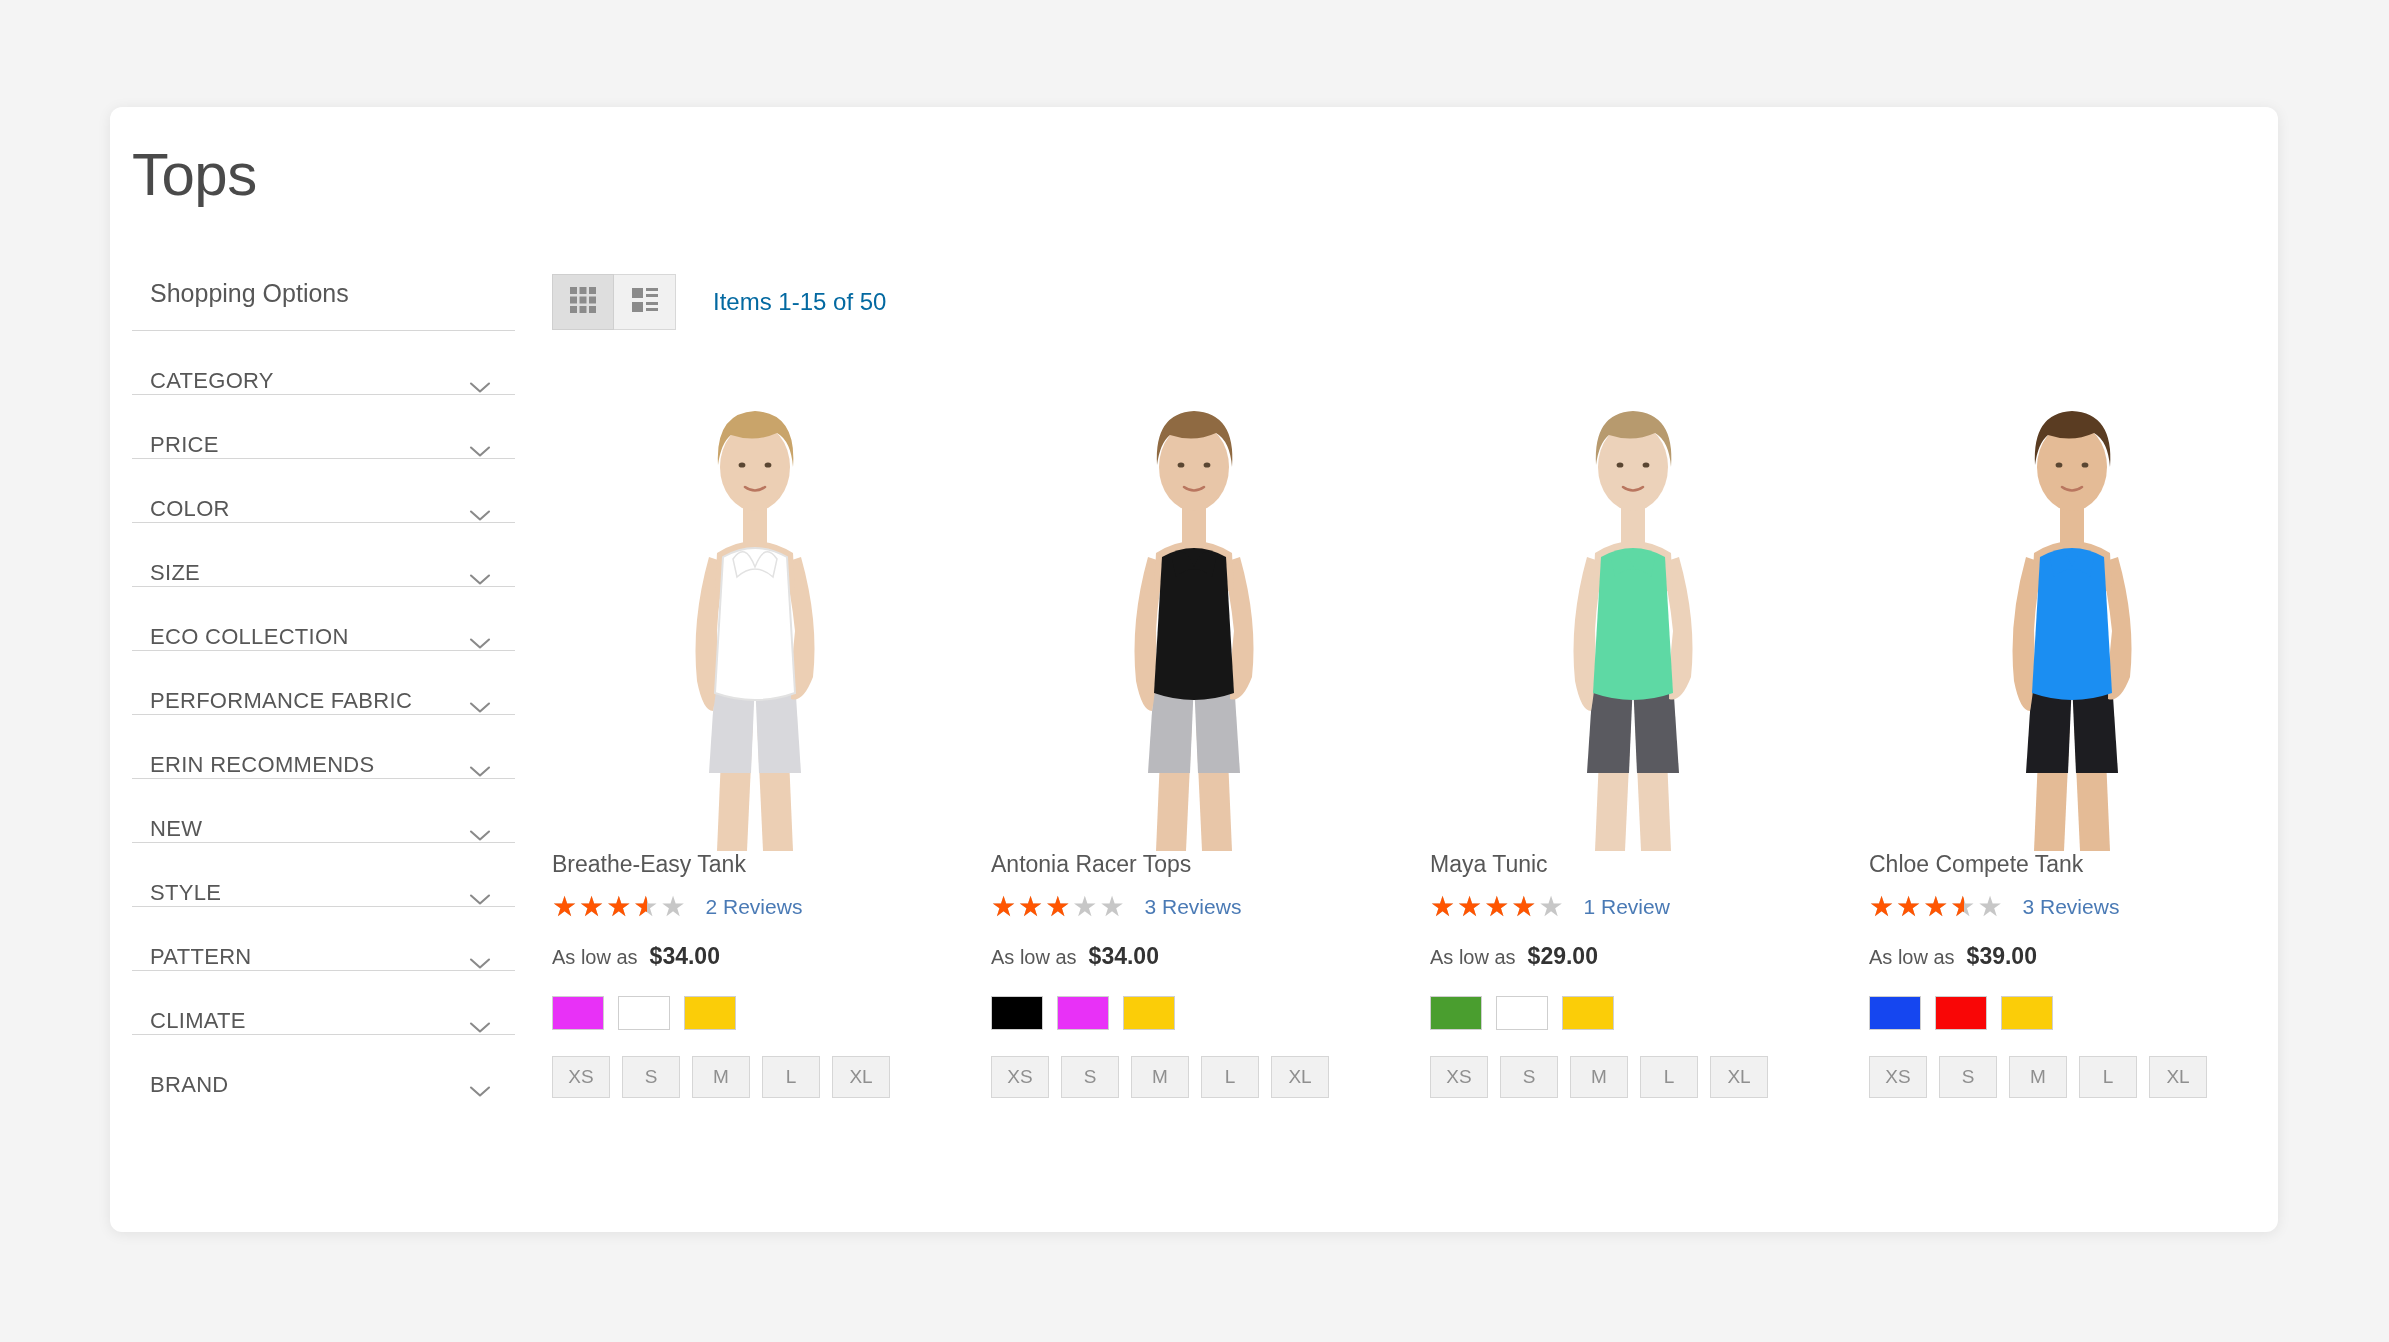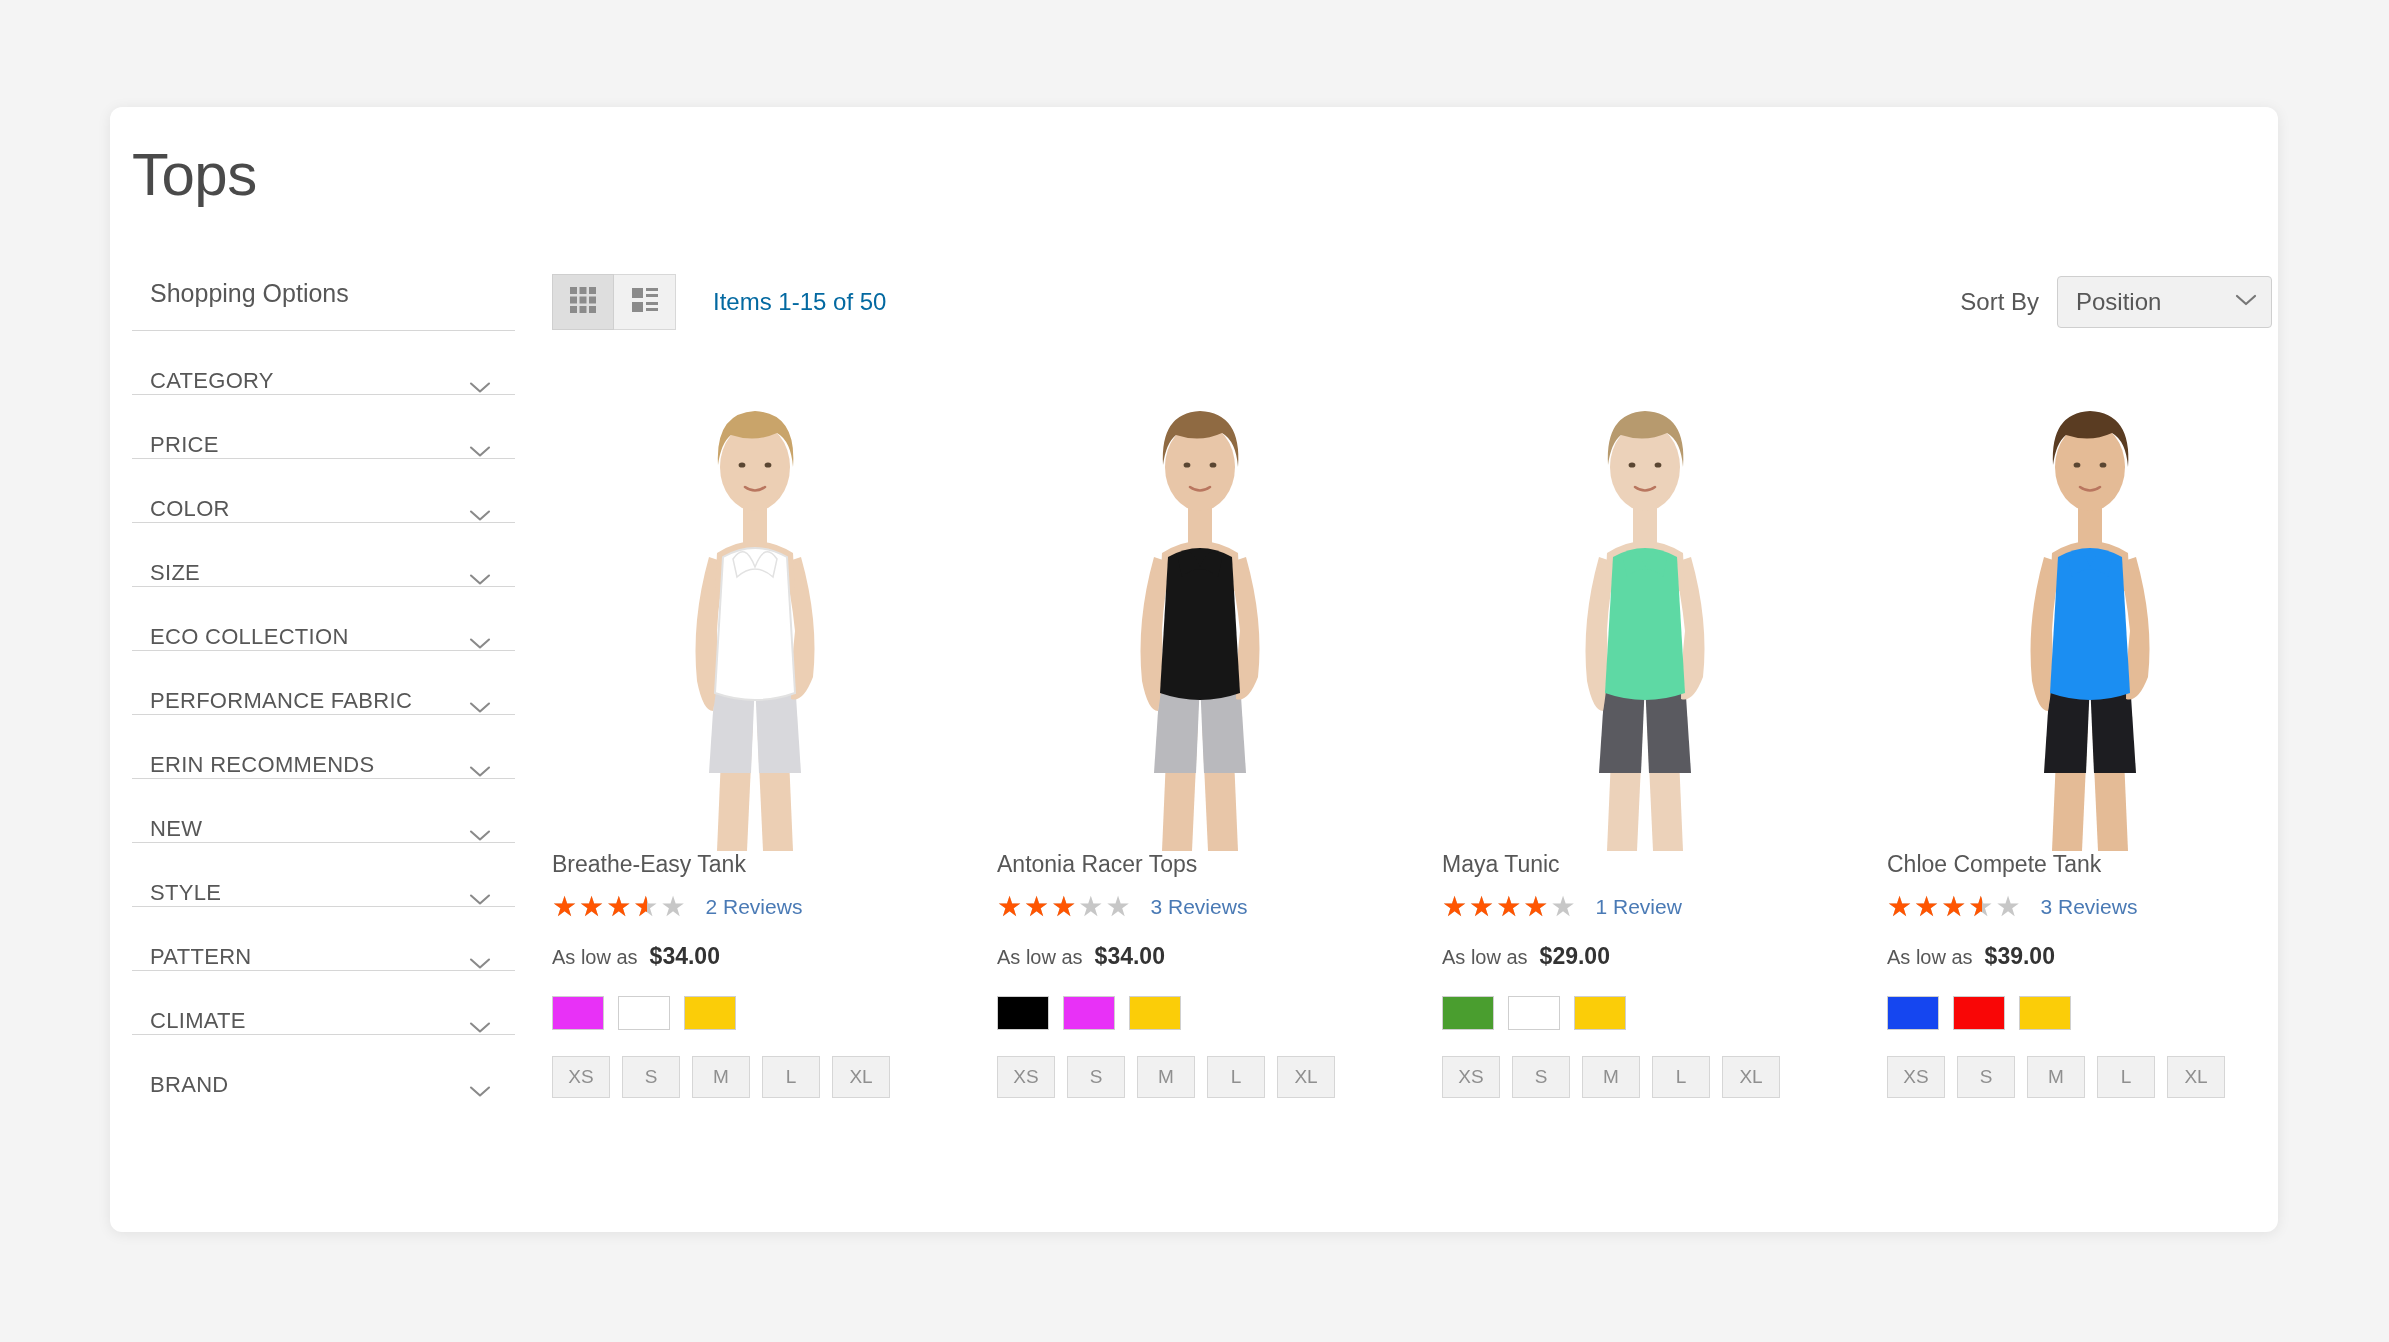--- a/index.html
+++ b/index.html
@@ -93,21 +93,21 @@
     margin-left: 22px;
     width: 30px; height: 36px;
     display: flex; align-items: center; justify-content: center;
     cursor: pointer;
   }
 
   
   .grid {
     display: flex;
     margin-top: 48px;
-    gap: 8px;
+    gap: 2px;
   }
   .product {
     width: 437px;
     flex: 0 0 437px;
     padding-right: 32px;
   }
   .prod-img {
     width: 100%; height: 470px;
     background: #fff;
     display: flex; align-items: flex-end; justify-content: center;
@@ -292,38 +292,20 @@
                   <rect x="16" y="9" width="12" height="3"></rect>
                   <rect x="16" y="17" width="12" height="3"></rect>
                   <rect x="16" y="23" width="12" height="3"></rect>
                 </g>
               </svg>
             </span>
           </div>
         </div>
         <div class="count-text">Items 1-15 of 50</div>
 
-        <div class="sort-wrap">
-          <span class="sort-label">Sort By</span>
-          <div class="sort-select">
-            <span class="sort-value">Position</span>
-            <span>
-              <svg width="22" height="14" viewBox="0 0 22 14">
-                <path d="M2 3 L11 11 L20 3" stroke="#777" stroke-width="2.2" fill="none" stroke-linecap="round" stroke-linejoin="round"></path>
-              </svg>
-            </span>
-          </div>
-          <div class="sort-arrow-btn">
-            <span>
-              <svg width="24" height="30" viewBox="0 0 24 30">
-                <path d="M12 2 L22 13 L16 13 L16 28 L8 28 L8 13 L2 13 Z" fill="#8b8b8b"></path>
-              </svg>
-            </span>
-          </div>
-        </div>
       </div>
 
       <div class="grid" id="product-grid">
           <article class="product"><div class="prod-img">
               <svg width="300" height="470" viewBox="0 0 300 470">
                 <g>
                   <path d="M118 330 L112 470 L142 470 L148 340 Z" fill="#eccfb4"></path>
                   <path d="M182 330 L188 470 L158 470 L152 340 Z" fill="#eccfb4"></path>
                   <path d="M110 300 L104 392 L146 392 L150 300 Z" fill="#d8d8dc"></path>
                   <path d="M190 300 L196 392 L154 392 L150 300 Z" fill="#d8d8dc"></path>

